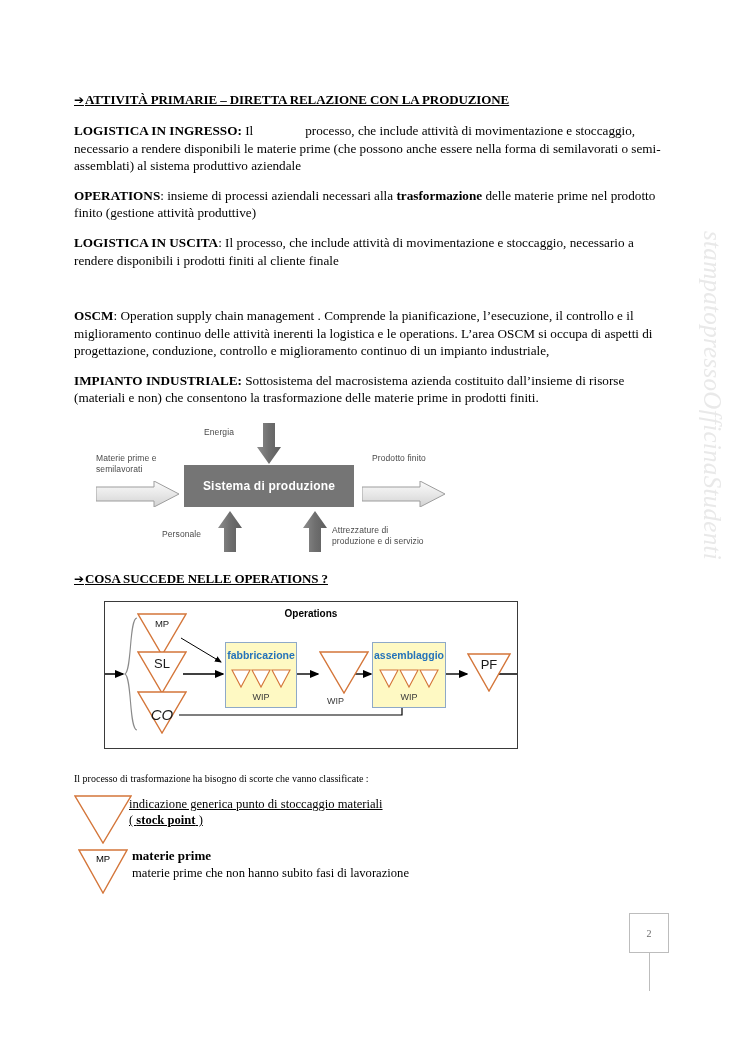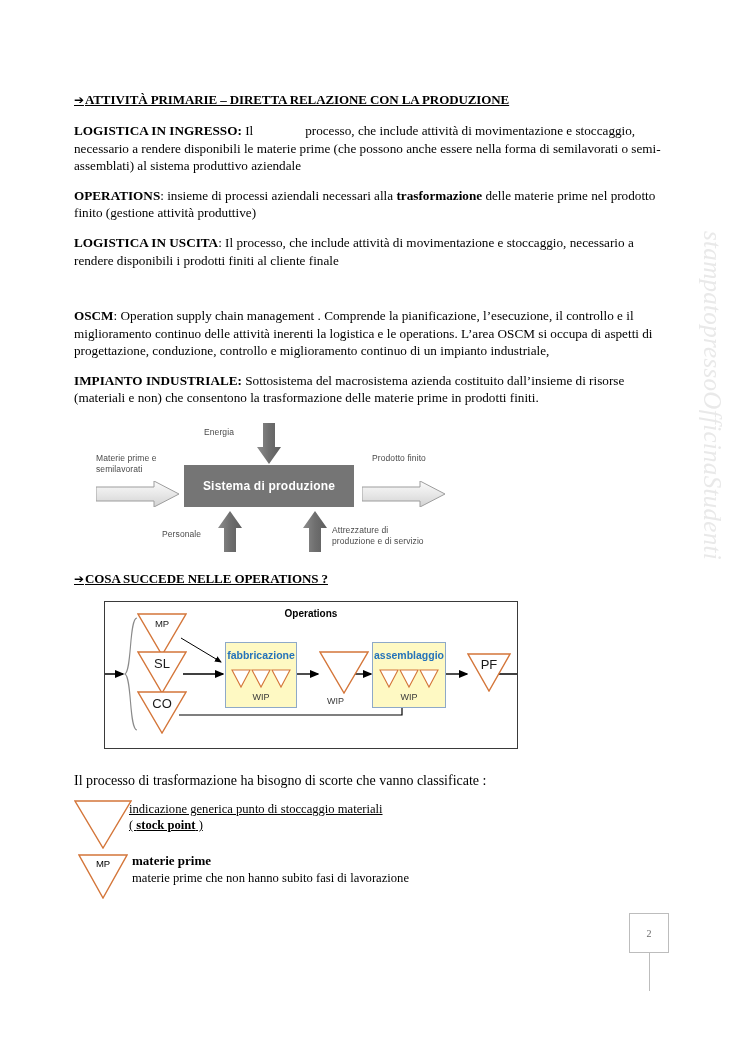--- a/index.html
+++ b/index.html
@@ -153,21 +153,21 @@
     left: 0; right: 0;
     top: 14%;
     text-align: center;
     font-family: "Liberation Sans", sans-serif;
     color: #1a1a1a;
     pointer-events: none;
   }
 
   
   .legend-intro {
-    font-size: 14px;
+    font-size: 10px;
     margin: 24px 0 10px 0;
   }
   .legend-row {
     position: relative;
     min-height: 44px;
   }
   .legend-text {
     position: absolute;
     font-size: 12.6px;
     line-height: 1.28;
@@ -352,21 +352,21 @@
         <svg width="50" height="44">
           <polygon points="1,2 49,2 25,43" fill="#ffffff" stroke="#d4763a" stroke-width="1.4"></polygon>
         </svg>
         <div class="tri-label" style="font-size:13px; top:6px;">SL</div>
       </div>
 
       <div class="tri" style="left:32px; top:88px;">
         <svg width="50" height="44">
           <polygon points="1,2 49,2 25,43" fill="#ffffff" stroke="#d4763a" stroke-width="1.4"></polygon>
         </svg>
-        <div class="tri-label" style="font-size:13px; top:6px;">CO</div>
+        <div class="tri-label" style="font-size:15px; top:16px;font-style:italic;">CO</div>
       </div>
 
       <div class="subproc" style="left:120px; top:40px; width:70px; height:64px;">
         <div class="sp-title">fabbricazione</div>
         <svg style="position:absolute; left:5px; top:26px;" width="60" height="22">
           <polygon points="1,1 19,1 10,18" fill="#ffffff" stroke="#d4763a" stroke-width="1.1"></polygon>
           <polygon points="21,1 39,1 30,18" fill="#ffffff" stroke="#d4763a" stroke-width="1.1"></polygon>
           <polygon points="41,1 59,1 50,18" fill="#ffffff" stroke="#d4763a" stroke-width="1.1"></polygon>
         </svg>
         <div class="sp-wip">WIP</div>

